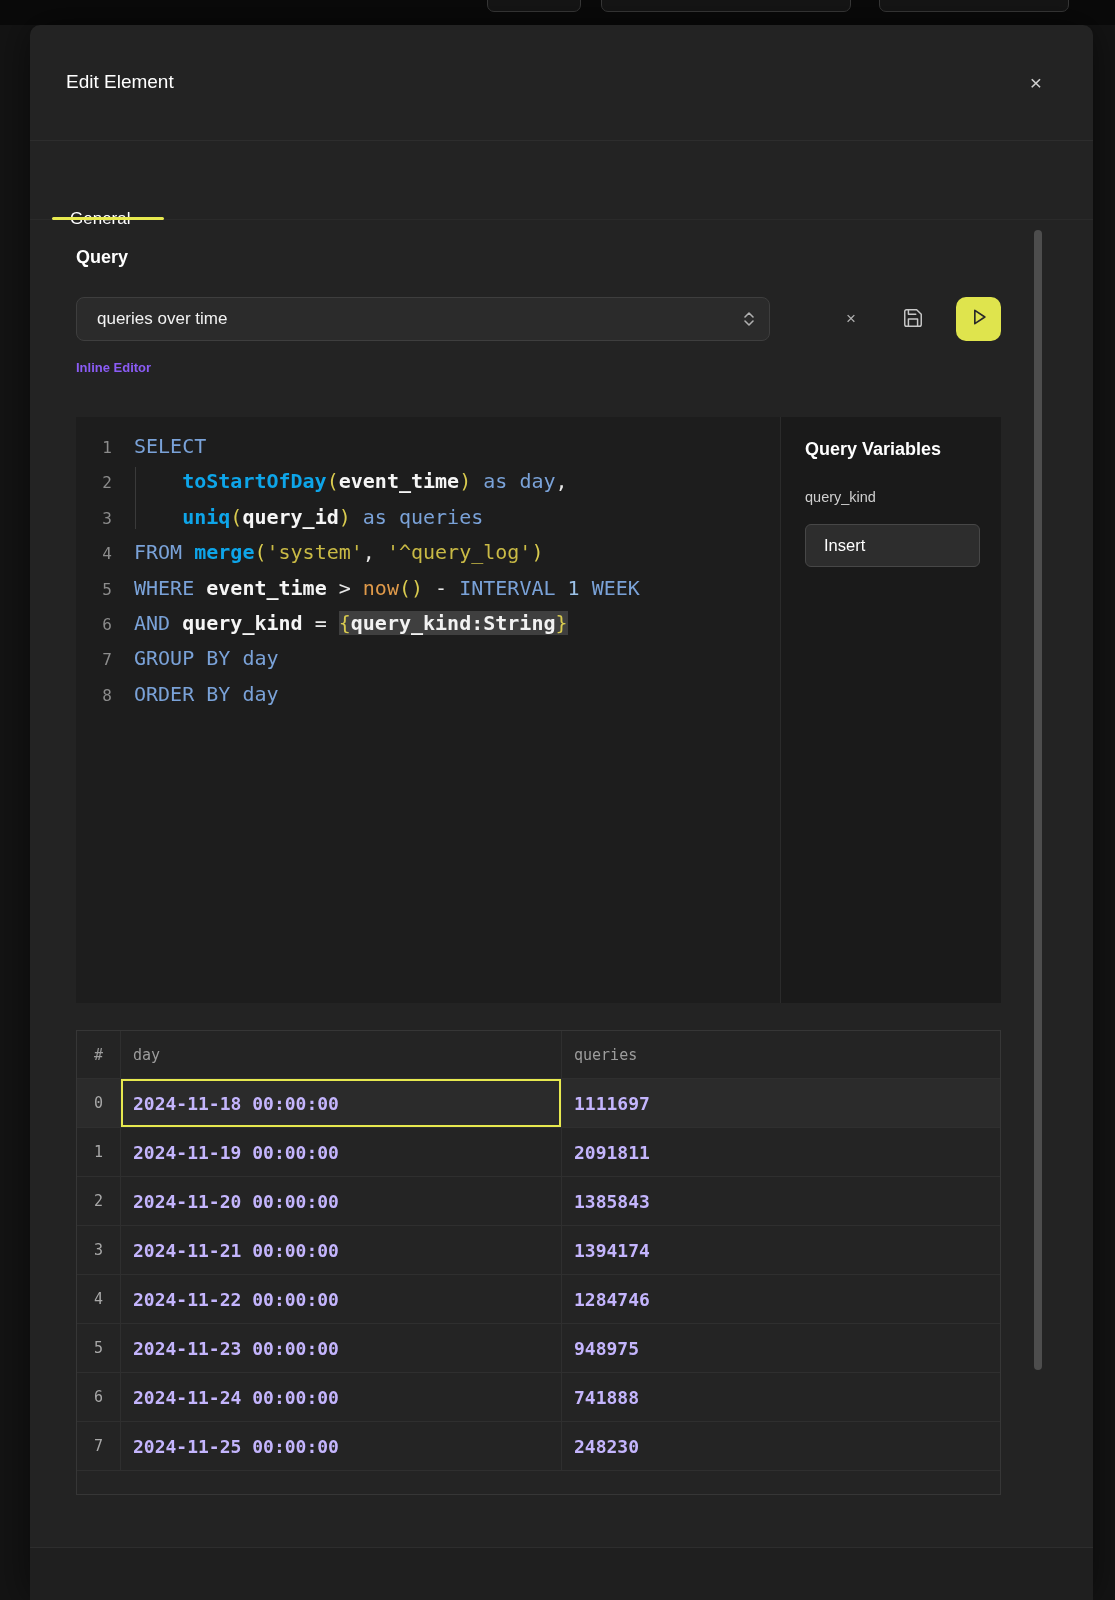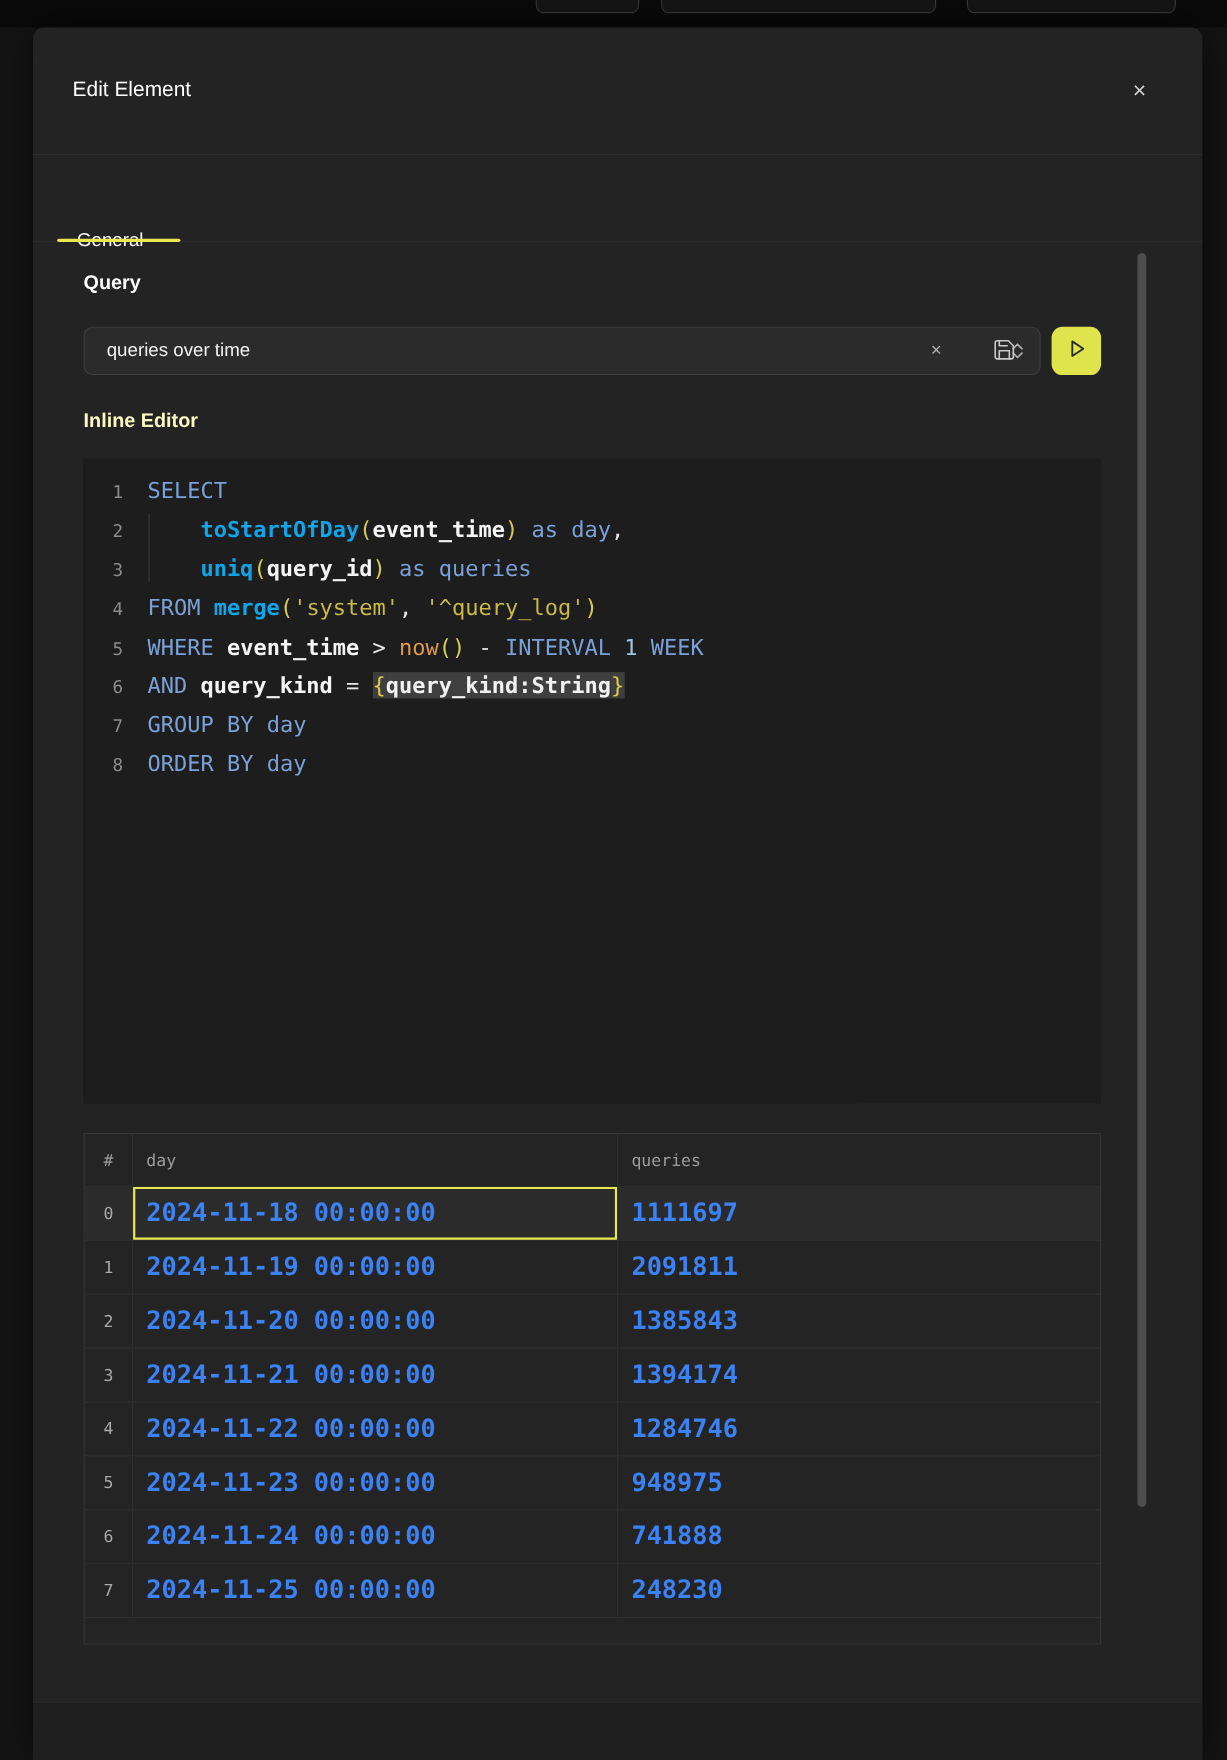--- a/index.html
+++ b/index.html
@@ -25,29 +25,29 @@
   .modal-title { position: absolute; left: 36px; top: 46px; font-size: 19px; font-weight: 500; color: #ffffff; }
   .close-btn { position: absolute; left: 992px; top: 44px; width: 28px; height: 28px; color: #d0d0d0; font-size: 21px; line-height: 28px; text-align: center; cursor: pointer; }
   .hdr-div { position: absolute; left: 0; top: 115px; width: 100%; height: 1px; background: #2d2d2d; }
 
   .tab { position: absolute; left: 40px; top: 156px; font-size: 17px; font-weight: 500; color: #ffffff; cursor: pointer; margin-top: 28px; }
   .tab-row-div { position: absolute; left: 0; top: 194px; width: 100%; height: 1px; background: #2a2a2a; }
   .tab-underline { position: absolute; left: 22px; top: 192px; width: 112px; height: 3px; background: #e7e94f; border-radius: 2px; }
 
   .query-h { position: absolute; left: 46px; top: 222px; font-size: 18px; font-weight: 700; color: #ffffff; }
 
-  .select { position: absolute; left: 46px; top: 272px; width: 870px; height: 44px; background: #2b2b2b; border: 1px solid #3e3e3e; border-radius: 8px; cursor: pointer; }
+  .select { position: absolute; left: 46px; top: 272px; width: 694px; height: 44px; background: #2b2b2b; border: 1px solid #3e3e3e; border-radius: 8px; cursor: pointer; }
   .select-val { position: absolute; left: 20px; top: 0; line-height: 42px; font-size: 17px; color: #f2f2f2; }
   .select-chevrons { position: absolute; right: 14px; top: 12px; }
 
   .clear-x { position: absolute; left: 808px; top: 281px; width: 26px; height: 26px; color: #b0b0b0; font-size: 17px; line-height: 26px; text-align: center; cursor: pointer; }
   .save-btn { position: absolute; left: 869px; top: 281px; width: 28px; height: 28px; display: flex; align-items: center; justify-content: center; cursor: pointer; }
   .play-btn { position: absolute; left: 926px; top: 272px; width: 45px; height: 44px; background: #dfe44d; border-radius: 10px; display: flex; align-items: center; justify-content: center; cursor: pointer; }
 
-  .inline-label { position: absolute; left: 46px; top: 347px; font-size: 18px; font-weight: 600; color: #fef9c3; }
+  .inline-label { position: absolute; left: 46px; top: 335px; font-size: 13px; font-weight: 600; color: #8b5cf6; }
 
   
   .editor { position: absolute; left: 46px; top: 392px; width: 925px; height: 586px; background: #1d1d1d; }
   .code-area { position: absolute; left: 0; top: 0; width: 704px; height: 586px; background: #1d1d1d; overflow: hidden; }
   .vars-panel { position: absolute; left: 704px; top: 0; width: 221px; height: 586px; background: #1a1a1a; border-left: 1px solid #2b2b2b; }
   .code-lines { padding-top: 12px; font-family: "DejaVu Sans Mono", monospace; font-size: 20px; }
   .code-line { line-height: 35.4px; height: 35.4px; white-space: pre; }
   .ln { display: inline-block; width: 36px; margin-right: 22px; text-align: right; color: #8c8c8c; font-size: 16px; }
   .indent-guide { position: absolute; left: 59px; top: 50px; width: 1px; height: 62px; background: #3a3a3a; }
   .tk-kw  { color: #7aa2d8; }
@@ -74,21 +74,21 @@
 
   
   .rtable { position: absolute; left: 46px; top: 1005px; width: 925px; border: 1px solid #363636; background: #242424; font-family: "DejaVu Sans Mono", monospace; }
   .trow { display: flex; border-bottom: 1px solid #2f2f2f; height: 49px; }
   .trow.thead { height: 48px; }
   .tcell { display: flex; align-items: center; }
   .c0 { width: 44px; justify-content: center; border-right: 1px solid #2f2f2f; color: #a8a8a8; font-size: 15px; }
   .c1 { width: 441px; border-right: 1px solid #2f2f2f; padding-left: 12px; }
   .c2 { flex: 1; padding-left: 12px; }
   .thead .tcell { color: #9d9d9d; font-size: 15px; font-weight: 400; }
-  .dcell { font-size: 23px; font-weight: 700; color: #3b82f6; }
+  .dcell { font-size: 18px; font-weight: 700; color: #c4b5fd; }
   .sel-row { background: #2b2b2b; }
   .sel-cell { box-shadow: inset 0 0 0 2px #e7e94f; }
   .tfoot-strip { height: 23px; }
 
   .scroll-thumb { position: absolute; left: 1004px; top: 205px; width: 8px; height: 1140px; background: #4d4d4d; border-radius: 4px; cursor: pointer; }
 
   .footer-div { position: absolute; left: 0; top: 1522px; width: 100%; height: 1px; background: #2d2d2d; }
   .modal-footer { position: absolute; left: 0; top: 1523px; width: 100%; height: 52px; background: #1f1f1f; }
 </style>
 </head>
@@ -153,20 +153,25 @@
             <div class="code-line"><span class="ln">1</span><span class="tk-kw">SELECT</span></div>
             <div class="code-line"><span class="ln">2</span><span class="tk-pl">    </span><span class="tk-fn">toStartOfDay</span><span class="tk-pr">(</span><span class="tk-id">event_time</span><span class="tk-pr">)</span><span class="tk-pl"> </span><span class="tk-kw">as</span><span class="tk-pl"> </span><span class="tk-al">day</span><span class="tk-pl">,</span></div>
             <div class="code-line"><span class="ln">3</span><span class="tk-pl">    </span><span class="tk-fn">uniq</span><span class="tk-pr">(</span><span class="tk-id">query_id</span><span class="tk-pr">)</span><span class="tk-pl"> </span><span class="tk-kw">as</span><span class="tk-pl"> </span><span class="tk-al">queries</span></div>
             <div class="code-line"><span class="ln">4</span><span class="tk-kw">FROM</span><span class="tk-pl"> </span><span class="tk-fn">merge</span><span class="tk-pr">(</span><span class="tk-str">'system'</span><span class="tk-pl">, </span><span class="tk-str">'^query_log'</span><span class="tk-pr">)</span></div>
             <div class="code-line"><span class="ln">5</span><span class="tk-kw">WHERE</span><span class="tk-pl"> </span><span class="tk-id">event_time</span><span class="tk-pl"> </span><span class="tk-op">&gt;</span><span class="tk-pl"> </span><span class="tk-now">now</span><span class="tk-pr">()</span><span class="tk-pl"> </span><span class="tk-op">-</span><span class="tk-pl"> </span><span class="tk-kw">INTERVAL</span><span class="tk-pl"> </span><span class="tk-num">1</span><span class="tk-pl"> </span><span class="tk-kw">WEEK</span></div>
             <div class="code-line"><span class="ln">6</span><span class="tk-kw">AND</span><span class="tk-pl"> </span><span class="tk-id">query_kind</span><span class="tk-pl"> </span><span class="tk-op">=</span><span class="tk-pl"> </span><span class="tk-vb">{</span><span class="tk-vi">query_kind:String</span><span class="tk-vb">}</span></div>
             <div class="code-line"><span class="ln">7</span><span class="tk-kw">GROUP</span><span class="tk-pl"> </span><span class="tk-kw">BY</span><span class="tk-pl"> </span><span class="tk-al">day</span></div>
             <div class="code-line"><span class="ln">8</span><span class="tk-kw">ORDER</span><span class="tk-pl"> </span><span class="tk-kw">BY</span><span class="tk-pl"> </span><span class="tk-al">day</span></div>
           </div>
       </div>
+      <div class="vars-panel">
+        <div class="vars-h">Query Variables</div>
+        <div class="var-name">query_kind</div>
+        <button class="insert-btn">Insert</button>
+      </div>
     </div>
 
     <div class="rtable">
       <div class="trow thead">
           <div class="tcell c0">#</div>
           <div class="tcell c1">day</div>
           <div class="tcell c2">queries</div>
         </div>
       <div>
           <div class="trow sel-row">

